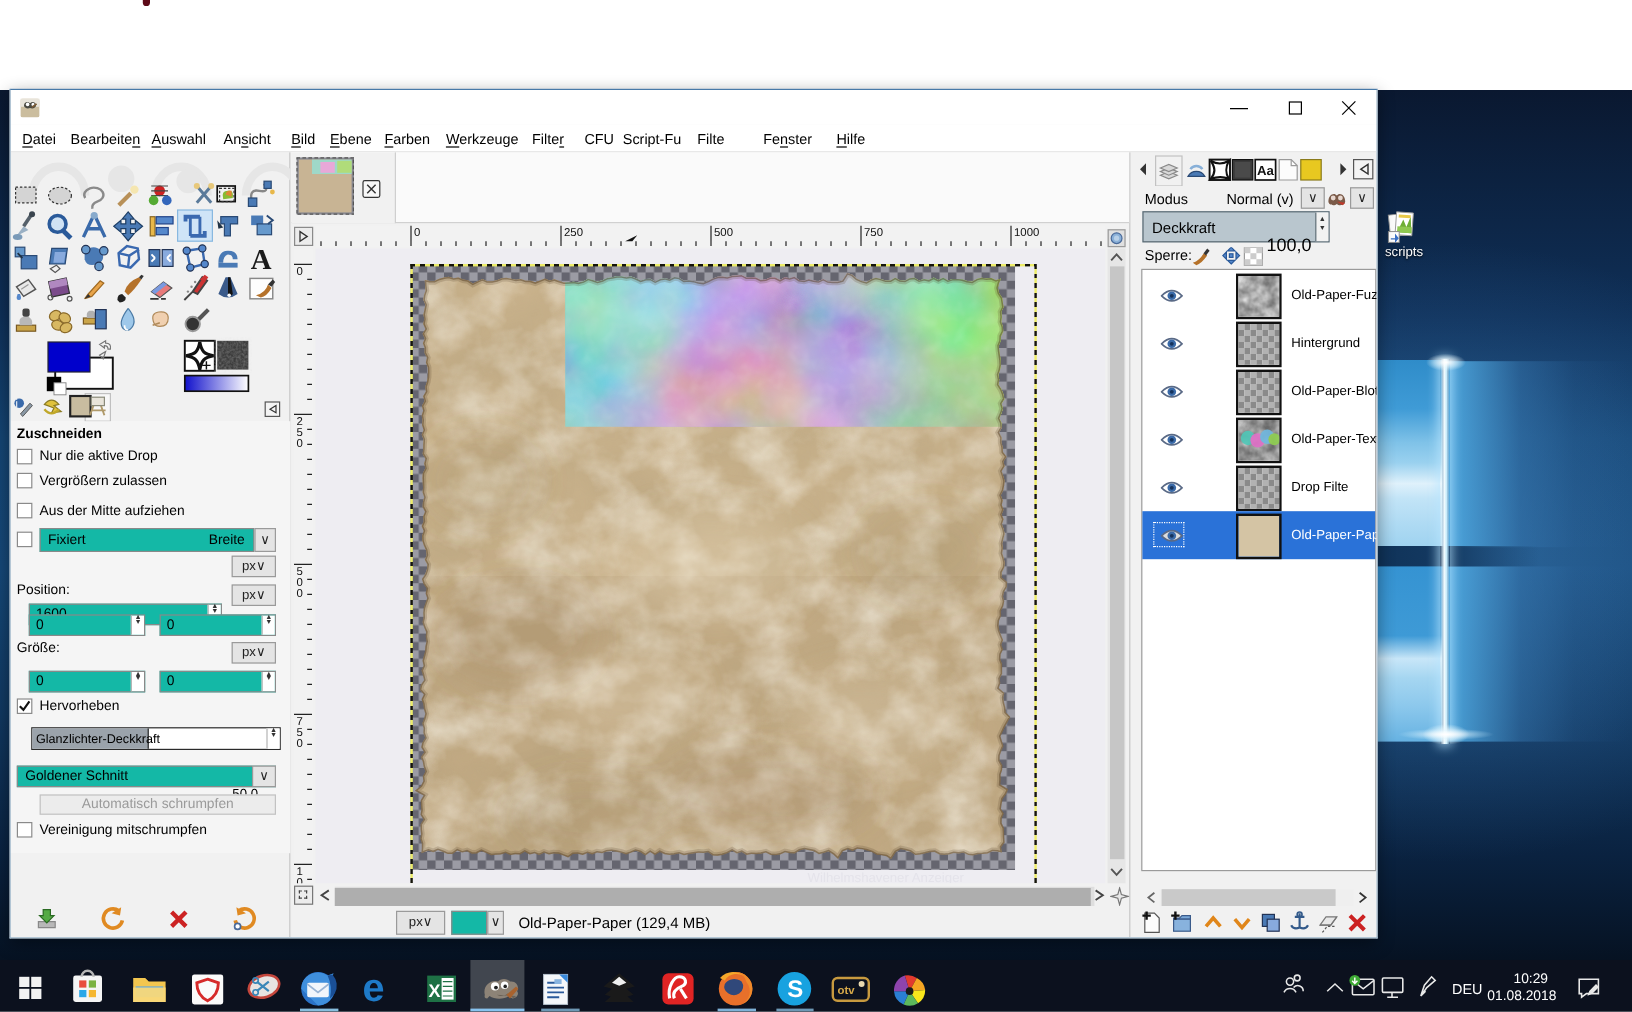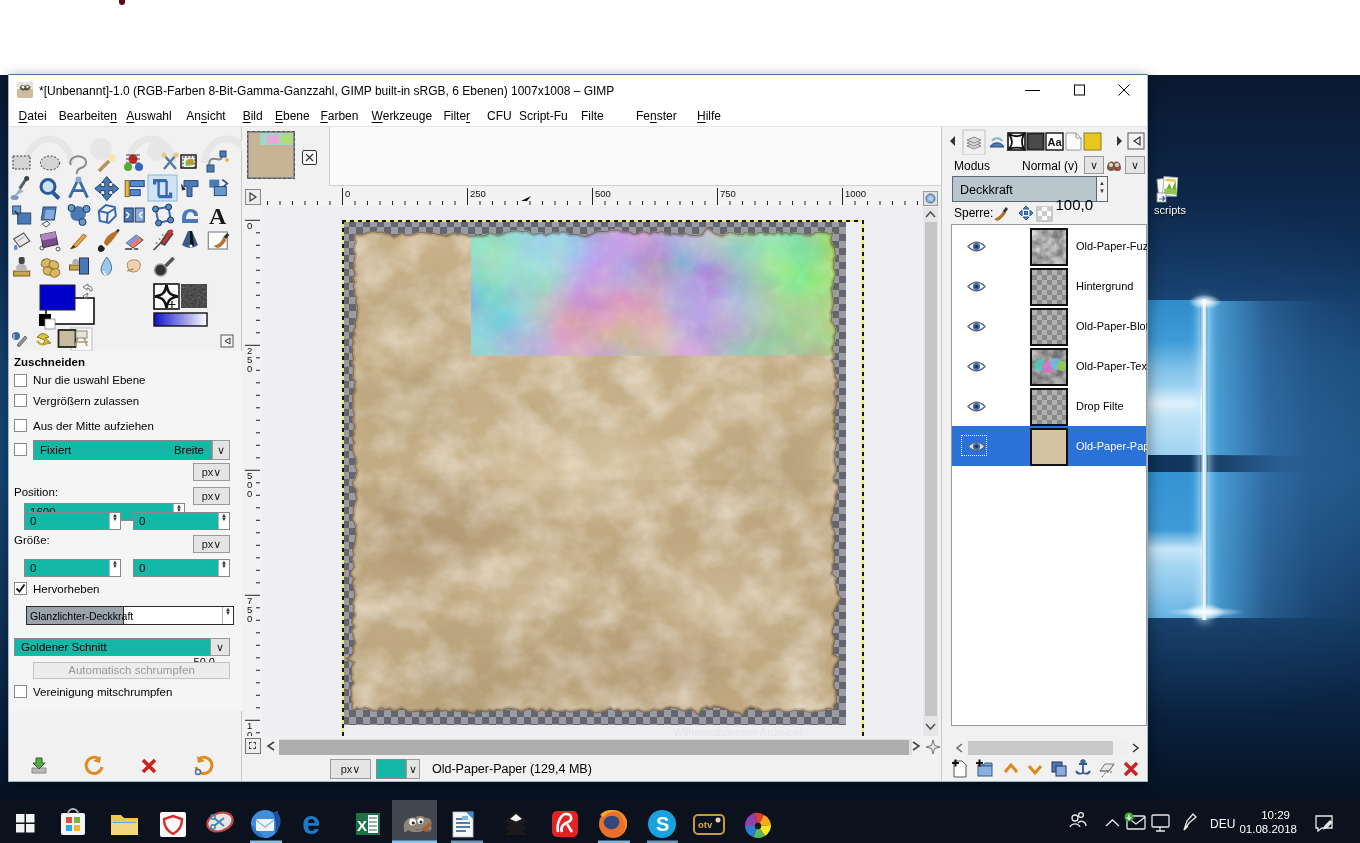--- a/index.html
+++ b/index.html
@@ -71,21 +71,20 @@
 <div class="a" id="win">
 <div class="a" id="titlebar"></div>
 <svg class="a" style="left:8px;top:7px" width="16" height="16" viewBox="0 0 16 16">
   <rect x="0" y="0" width="16" height="16" rx="2" fill="#cbbd9e"></rect>
   <rect x="0" y="0" width="16" height="7" fill="#e8e4da"></rect>
   <path d="M3 6 C3 3 6 2 8 4 C10 2 13 3 13 6 C13 8 10 9 8 8 C6 9 3 8 3 6 Z" fill="#4a4a42"></path>
   <circle cx="6" cy="5" r="1.5" fill="#fff"></circle>
       <circle cx="10.5" cy="5" r="1.3" fill="#fff"></circle>
   <path d="M9 7 l4 -3 l1 1 l-4 3 z" fill="#7a5a34"></path>
 </svg>
-<div class="a" style="left:30px;top:9px;font-size:12px;color:#000;white-space:nowrap;">*[Unbenannt]-1.0 (RGB-Farben 8-Bit-Gamma-Ganzzahl, GIMP built-in sRGB, 6 Ebenen) 1007x1008 – GIMP</div>
 <svg class="a" style="left:1008px;top:0" width="130" height="29" viewBox="0 0 130 29">
   <g stroke="#000" stroke-width="1" fill="none">
    <line x1="8" y1="15.5" x2="23" y2="15.5"></line>
    <rect x="57.5" y="10" width="10" height="10"></rect>
    <path d="M101.5 9.5 l11 11 M112.5 9.5 l-11 11"></path>
   </g>
 </svg>
 <div class="a" id="menubar"></div>
 <div class="menu" style="left:9.6px"><u>D</u>atei</div>
 <div class="menu" style="left:49.8px">Bearbeite<u>n</u></div>
@@ -334,21 +333,21 @@
           <path d="M-6 7 l5 -14 l2 0 l5 14 M-5 3 l12 0" stroke="#b09a6a" stroke-width="1.6" fill="none"></path>
           <rect x="-5" y="-8" width="11" height="7" fill="#e8e4da" stroke="#8a8a7a" stroke-width="1"></rect>
         </g>
  </g>
  <rect x="212" y="208" width="12" height="12" fill="#f4f4f4" stroke="#555" stroke-width="1"></rect>
  <path d="M221 211 l-5 3 l5 3 z" fill="none" stroke="#333" stroke-width="1"></path>
 </svg>
 <div class="a" style="left:0;top:276px;width:233px;height:360px;background:#f5f5f5;"></div>
 <div class="lbl" style="left:5px;top:281px;font-weight:bold;">Zuschneiden</div>
 <div class="cb" style="left:5px;top:298.5px"></div>
-    <div class="lbl" style="left:24px;top:299px">Nur die uswahl Ebene</div>
+    <div class="lbl" style="left:24px;top:299px">Nur die aktive Drop</div>
 <div class="cb" style="left:5px;top:319px"></div>
     <div class="lbl" style="left:24px;top:319.5px">Vergrößern zulassen</div>
 <div class="cb" style="left:5px;top:344px"></div>
     <div class="lbl" style="left:24px;top:344.5px">Aus der Mitte aufziehen</div>
 <div class="cb" style="left:5px;top:368px"></div>
 <div class="inp" style="left:24px;top:365px;width:179px;height:20px;">
       <span style="position:absolute;left:6px;top:3px;">Fixiert</span>
       <span style="position:absolute;right:7px;top:3px;">Breite</span>
     </div>
 <div class="pxbtn" style="left:203px;top:365px;width:18px;height:20px;line-height:18px;">∨</div>

